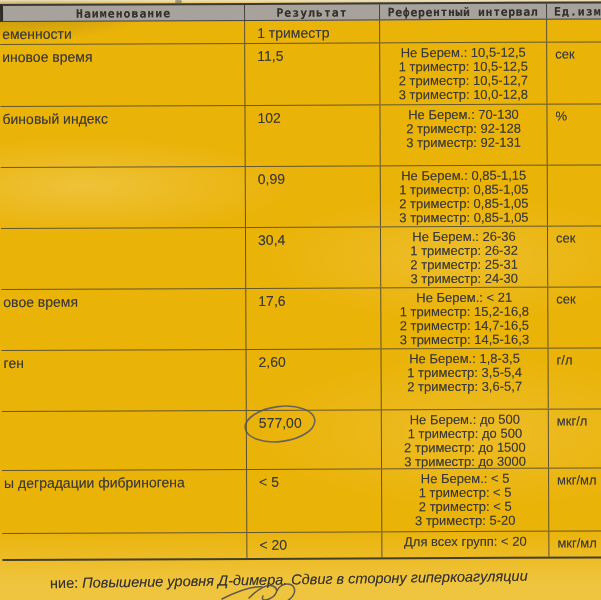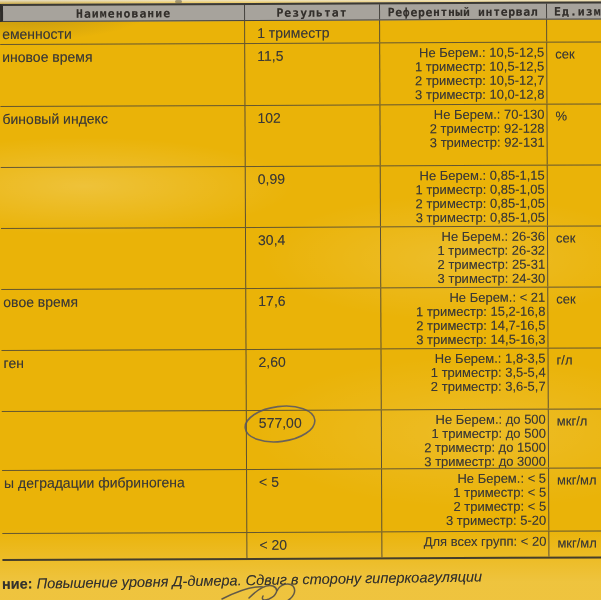--- a/index.html
+++ b/index.html
@@ -42,32 +42,32 @@
   }
   .th.name   { width:242px; }
   .th.result { width:135px;text-align:right; }
   .th.ref    { width:167px; letter-spacing:0.6px; }
   .th.unit   { flex:1; border-right:none; justify-content:flex-start; padding-left:7px;text-align:center; }
 
   .row { display:flex; box-sizing:border-box; border-bottom:1px solid rgba(68,64,58,0.8); }
   .c { box-sizing:border-box; overflow:hidden; color:#3b3936; }
   .c.name   { width:245px; border-right:1px solid rgba(68,64,58,0.85); padding:4px 4px 0 2px;  font-size:14px; white-space:nowrap; }
   .c.result { width:135px; border-right:1px solid rgba(68,64,58,0.85); padding:4px 4px 0 12px; font-size:14px; }
-  .c.ref    { width:167px; border-right:1px solid rgba(68,64,58,0.85); padding:3px 2px 0 2px;  font-size:13px; line-height:14px; text-align:right; }
+  .c.ref    { width:167px; border-right:1px solid rgba(68,64,58,0.85); padding:3px 2px 0 2px;  font-size:13px; line-height:14px; text-align:center; }
   .c.unit   { flex:1; padding:4px 0 0 8px; font-size:13px; white-space:nowrap; }
   .h23 { height:23px; } .h62 { height:62px; } .h61 { height:61px; }
   .h59 { height:59px; } .h63 { height:63px; }
   .h27 { height:27px; border-bottom:2px solid rgba(50,48,44,0.9); }
 
   .footer {
     position:absolute; left:2px; top:576px; z-index:2; white-space:nowrap;
     transform:rotate(-0.9deg); transform-origin:0 50%;
     font-size:14.5px; color:#33312d; text-shadow:0 0 0.6px rgba(51,49,45,0.45);
   }
-  .footer .lbl { font-weight:bold; font-style:normal; }
+  .footer .lbl { font-weight:normal; font-style:normal;margin-left:48px; }
   .footer .txt { font-style:italic; }
 
   .ink { position:absolute; inset:0; z-index:4; pointer-events:none; }
 </style>
 </head>
 <body>
 
 <div class="page">
   <div class="lighting"></div>
   <div class="speck"></div>

